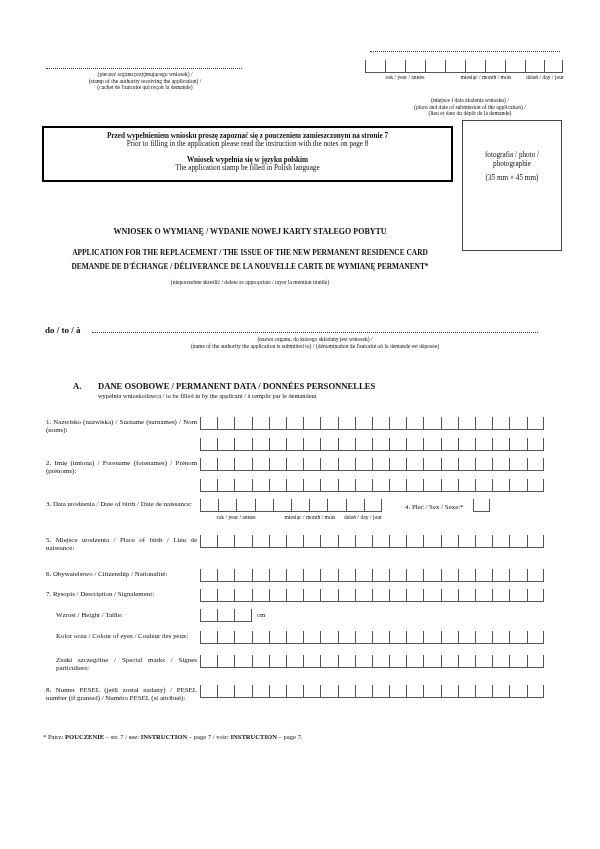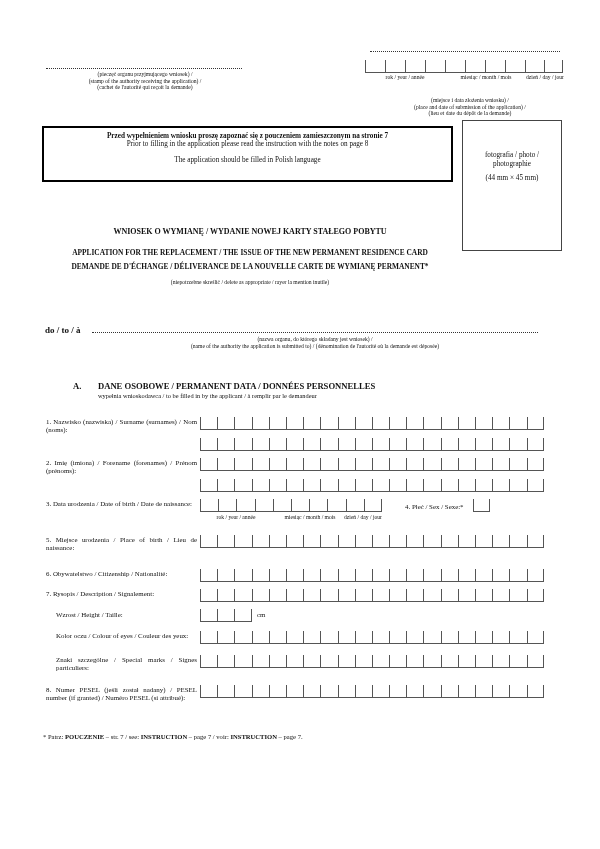--- a/index.html
+++ b/index.html
@@ -61,27 +61,28 @@
 <div class="abs tiny" style="left:380px; top:97px; width:180px;">
   <div>(miejsce i data złożenia wniosku) /</div>
   <div>(place and date of submission of the application) /</div>
   <div>(lieu et date du dépôt de la demande)</div>
 </div>
 
 <div class="notice">
   <div><b>Przed wypełnieniem wniosku proszę zapoznać się z pouczeniem zamieszczonym na stronie 7</b></div>
   <div>Prior to filling in the application please read the instruction with the notes on page 8</div>
   <div style="height:7px"></div>
-  <div>The application should be filled in Polish language</div>
+  <div><b>Wniosek wypełnia się w języku polskim</b></div>
+  <div>The application stamp be filled in Polish language</div>
 </div>
 
 <div class="photo">
   <div style="padding:0 14px;">fotografia / photo / photographie</div>
   <div style="height:6px"></div>
-  <div>(44 mm × 45 mm)</div>
+  <div>(35 mm × 45 mm)</div>
 </div>
 
 <div class="title" style="top:227px; font-size:8px;text-align:center;">WNIOSEK O WYMIANĘ / WYDANIE NOWEJ KARTY STAŁEGO POBYTU</div>
 <div class="title" style="top:248px; font-size:7.4px;">APPLICATION FOR THE REPLACEMENT / THE ISSUE OF THE NEW PERMANENT RESIDENCE CARD</div>
 <div class="title" style="top:262px; font-size:7.4px;">DEMANDE DE D'ÉCHANGE / DÉLIVERANCE DE LA  NOUVELLE CARTE DE WYMIANĘ PERMANENT*</div>
 <div class="abs tiny" style="left:40px; top:279px; width:420px;">(niepotrzebne skreślić / delete as appropriate / rayer la mention inutile)</div>
 
 <div class="abs" style="left:45px; top:325px; font-size:9px; font-weight:bold;">do / to / à</div>
 <div class="abs dots" style="left:92px; top:332px; width:446px;"></div>
 <div class="abs tiny" style="left:90px; top:336px; width:450px;">(nazwa organu, do którego składany jest wniosek) /</div>

